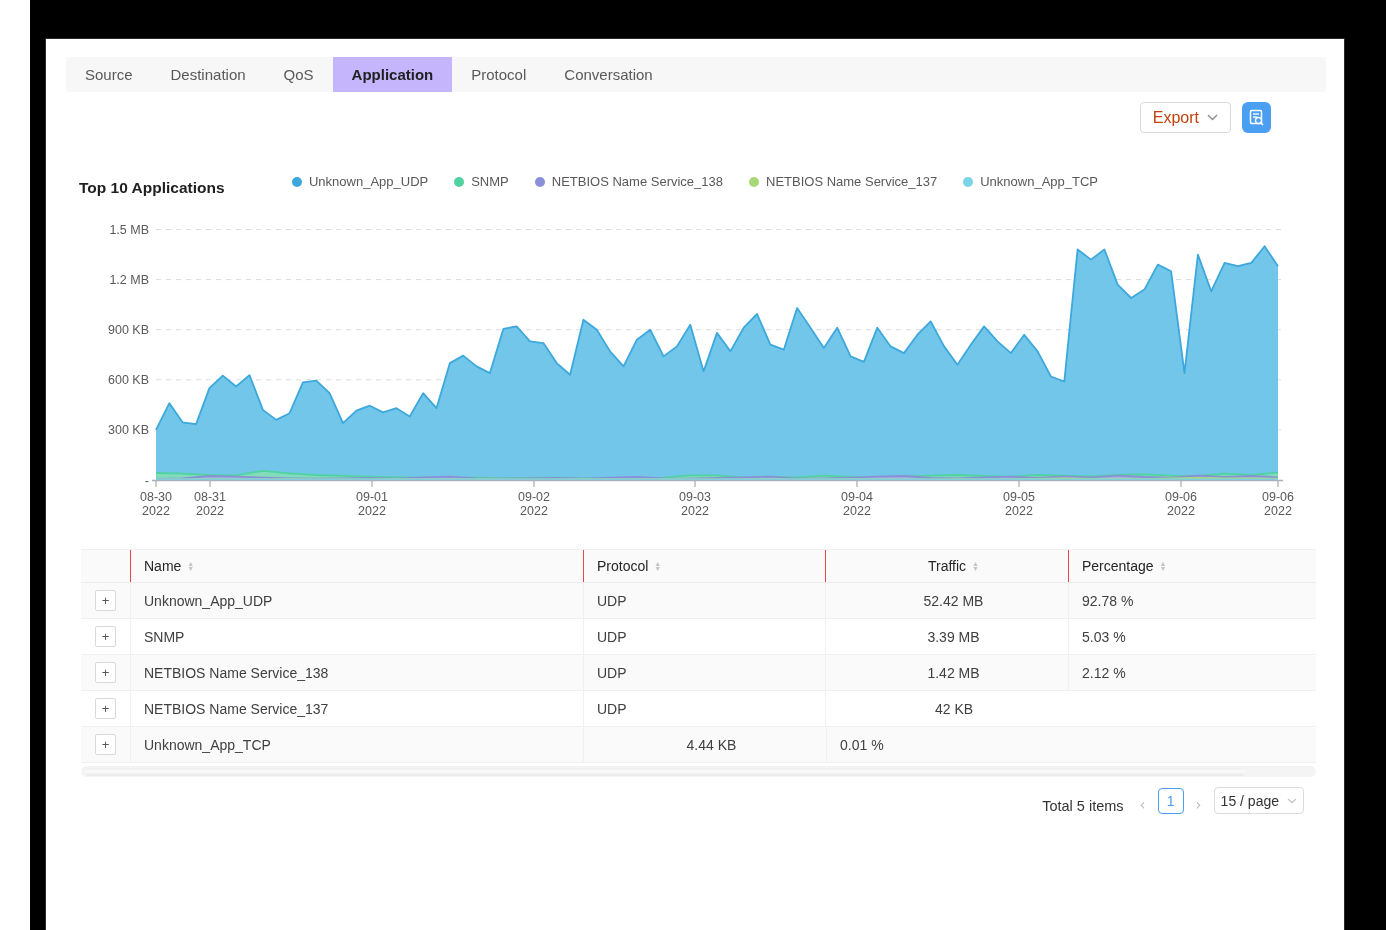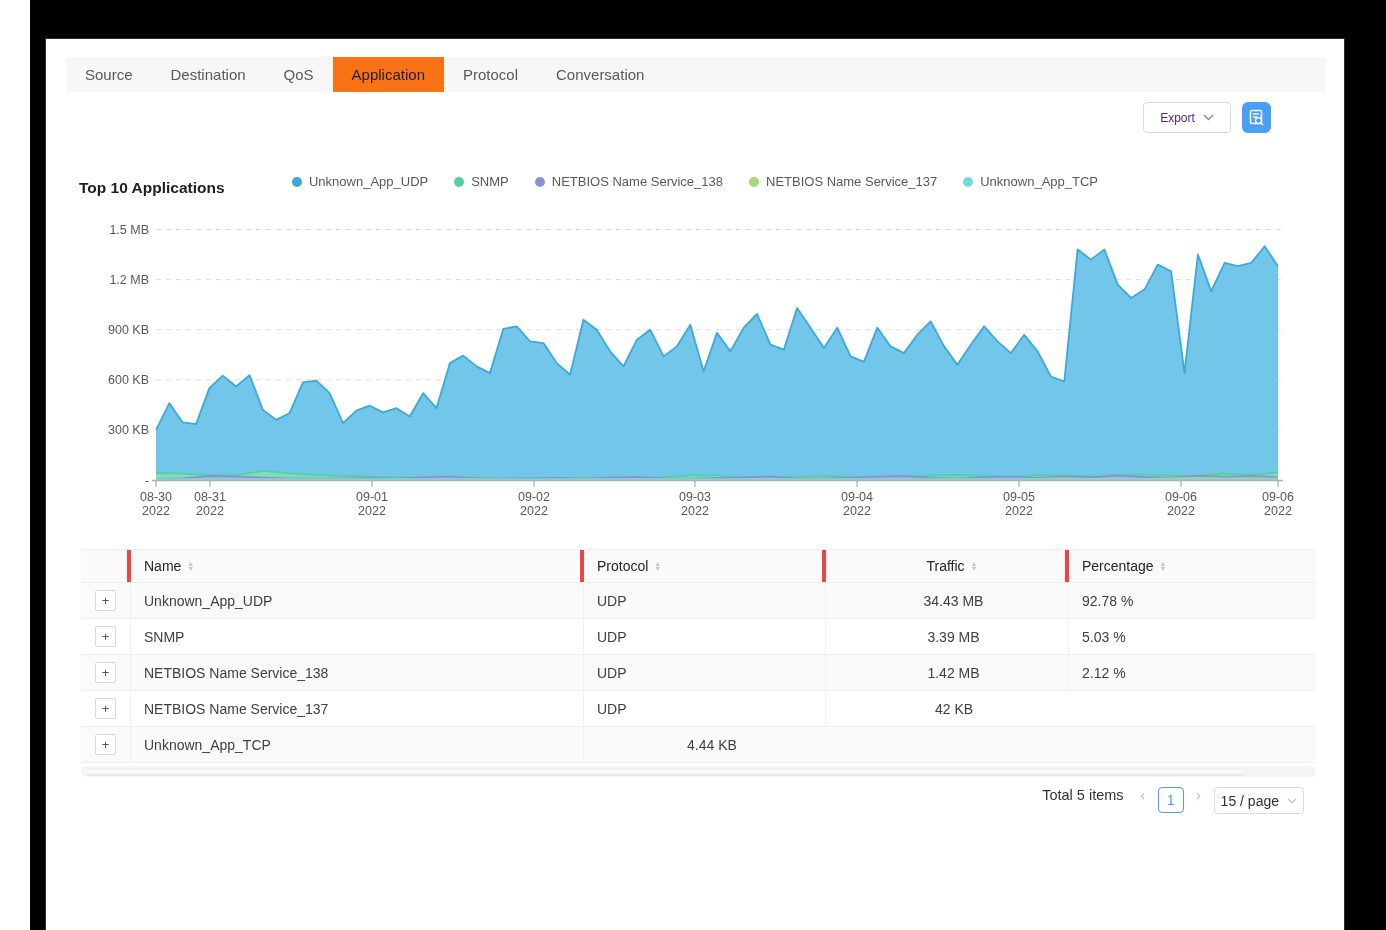--- a/index.html
+++ b/index.html
@@ -3,61 +3,61 @@
 <meta charset="utf-8">
 <style>
   * { margin:0; padding:0; box-sizing:border-box; }
   html,body { width:1386px; height:930px; background:#000; font-family:"Liberation Sans", sans-serif; overflow:hidden; }
   #left-strip { position:absolute; left:0; top:0; width:30px; height:930px; background:#fff; }
   #card { position:absolute; left:45px; top:38px; width:1300px; height:928px; background:#fff; border:1px solid #2b2b2b; }
 
   
   #tabbar { position:absolute; left:20px; top:18px; right:18px; height:35px; background:#f7f7f7; display:flex; align-items:stretch; border-radius:2px; }
   .tab { padding:0 19px; font-size:15px; color:#595959; display:flex; align-items:center; cursor:pointer; }
-  .tab.active { background:#f97316; color:#1f1f1f; font-weight:normal; }
-
-  
-  #export-btn { position:absolute; right:113px; top:63px; height:31px; min-width:88px; background:#fff; border:1px solid #d9d9d9; border-radius:4px; display:flex; align-items:center; justify-content:center; gap:8px; font-size:12px; color:#4c1d95; padding:0 12px; cursor:pointer; }
+  .tab.active { background:#c4b5fd; color:#1f1f1f; font-weight:bold; }
+
+  
+  #export-btn { position:absolute; right:113px; top:63px; height:31px; min-width:88px; background:#fff; border:1px solid #d9d9d9; border-radius:4px; display:flex; align-items:center; justify-content:center; gap:8px; font-size:16px; color:#c2410c; padding:0 12px; cursor:pointer; }
   #report-btn { position:absolute; right:73px; top:63px; width:29px; height:31px; background:#4b9ff2; border:none; border-radius:6px; display:flex; align-items:center; justify-content:center; cursor:pointer; }
 
   
   #section-title { position:absolute; left:33px; top:108px; font-size:15.5px; font-weight:bold; color:#1f1f1f;margin-top:32px; }
 
   
   #legend { position:absolute; left:0; right:0; top:135px; display:flex; justify-content:center; gap:26px; }
   .legend-item { display:flex; align-items:center; gap:7px; cursor:pointer; }
   .legend-dot { width:10px; height:10px; border-radius:50%; }
   .legend-label { font-size:13px; color:#595959; }
 
   
   #chart-wrap { position:absolute; left:55px; top:170px; width:1215px; height:315px; }
 
   
   #table { position:absolute; left:35px; top:510px; width:1235px; border-top:1px solid #f0f0f0; }
   .t-header { display:flex; background:#fafafa; height:33px; border-bottom:1px solid #ededed; }
-  .t-hcell { display:flex; align-items:center; gap:6px; font-size:14px; color:#262626; padding-left:13px; border-right:4px solid #ef4444; cursor:pointer; }
+  .t-hcell { display:flex; align-items:center; gap:6px; font-size:14px; color:#262626; padding-left:13px; border-right:1px solid #ef4444; cursor:pointer; }
   .t-hcell:last-child { border-right:none; }
   .sorter { display:flex; flex-direction:column; line-height:5px; font-size:7px; color:#c4c4c4; }
   .t-row { display:flex; height:36px; border-bottom:1px solid #f0f0f0; }
   .t-row.striped { background:#fafafa; }
   .t-cell { display:flex; align-items:center; font-size:14px; color:#404040; padding-left:13px; border-right:1px solid #f1f1f1; overflow:hidden; white-space:nowrap; }
   .t-cell:last-child { border-right:none; }
   .col-expand { width:50px; justify-content:center; padding-left:0; }
   .col-name { width:453px; }
   .col-protocol { width:242px; }
   .col-traffic { width:243px;justify-content:center; }
   .col-pct { width:247px; }
   .expand-btn { width:21px; height:21px; border:1px solid #d9d9d9; background:#fff; border-radius:2px; font-size:13px; color:#595959; line-height:18px; text-align:center; cursor:pointer; }
 
   
   #hscroll { position:absolute; left:35px; top:727px; width:1235px; height:11px; background:#f4f4f4; border-radius:6px; }
   #hscroll-thumb { position:absolute; left:4px; top:1.5px; width:1160px; height:8px; background:linear-gradient(#ededed,#fbfbfb 45%,#e7e7e7); border-radius:5px; cursor:pointer; }
 
   
-  #pagination { position:absolute; right:40px; top:748px; display:flex; align-items:flex-start; gap:10px; }
+  #pagination { position:absolute; right:40px; top:748px; display:flex; align-items:flex-end; gap:10px; }
   #total-items { font-size:14.5px; color:#333; margin-right:4px; }
   .pg-arrow { font-size:15px; color:#bdbdbd; cursor:pointer; padding:0 2px; font-family:"DejaVu Sans", sans-serif; }
   #page-current { width:26px; height:26px; border:1px solid #4b9ff2; color:#4b9ff2; border-radius:4px; font-size:14px; display:flex; align-items:center; justify-content:center; background:#fff; cursor:pointer; }
   #page-size { height:27px; border:1px solid #dcdcdc; border-radius:4px; background:#fff; display:flex; align-items:center; gap:8px; padding:0 6px; font-size:14px; color:#333; cursor:pointer; }
 </style>
 </head>
 <body>
 
 <div id="left-strip"></div>
 
@@ -200,21 +200,21 @@
           </span>
         </div>
       </div>
     <div id="t-body">
         <div class="t-row striped">
           <div class="t-cell col-expand">
             <button class="expand-btn">+</button>
           </div>
           <div class="t-cell col-name">Unknown_App_UDP</div>
           <div class="t-cell col-protocol">UDP</div>
-          <div class="t-cell col-traffic">34.43 MB</div>
+          <div class="t-cell col-traffic">52.42 MB</div>
           <div class="t-cell col-pct">92.78 %</div>
         </div>
         <div class="t-row">
           <div class="t-cell col-expand">
             <button class="expand-btn">+</button>
           </div>
           <div class="t-cell col-name">SNMP</div>
           <div class="t-cell col-protocol">UDP</div>
           <div class="t-cell col-traffic">3.39 MB</div>
           <div class="t-cell col-pct">5.03 %</div>
@@ -235,20 +235,21 @@
           <div class="t-cell col-name">NETBIOS Name Service_137</div>
           <div class="t-cell col-protocol">UDP</div>
           <div class="t-cell col-traffic">42 KB</div>
         </div>
         <div class="t-row striped">
           <div class="t-cell col-expand">
             <button class="expand-btn">+</button>
           </div>
           <div class="t-cell col-name">Unknown_App_TCP</div>
           <div class="t-cell col-traffic">4.44 KB</div>
+          <div class="t-cell col-pct">0.01 %</div>
         </div>
       </div>
   </div>
 
   <div id="hscroll">
     <div id="hscroll-thumb"></div>
   </div>
 
   <div id="pagination">
     <span id="total-items">Total 5 items</span>

